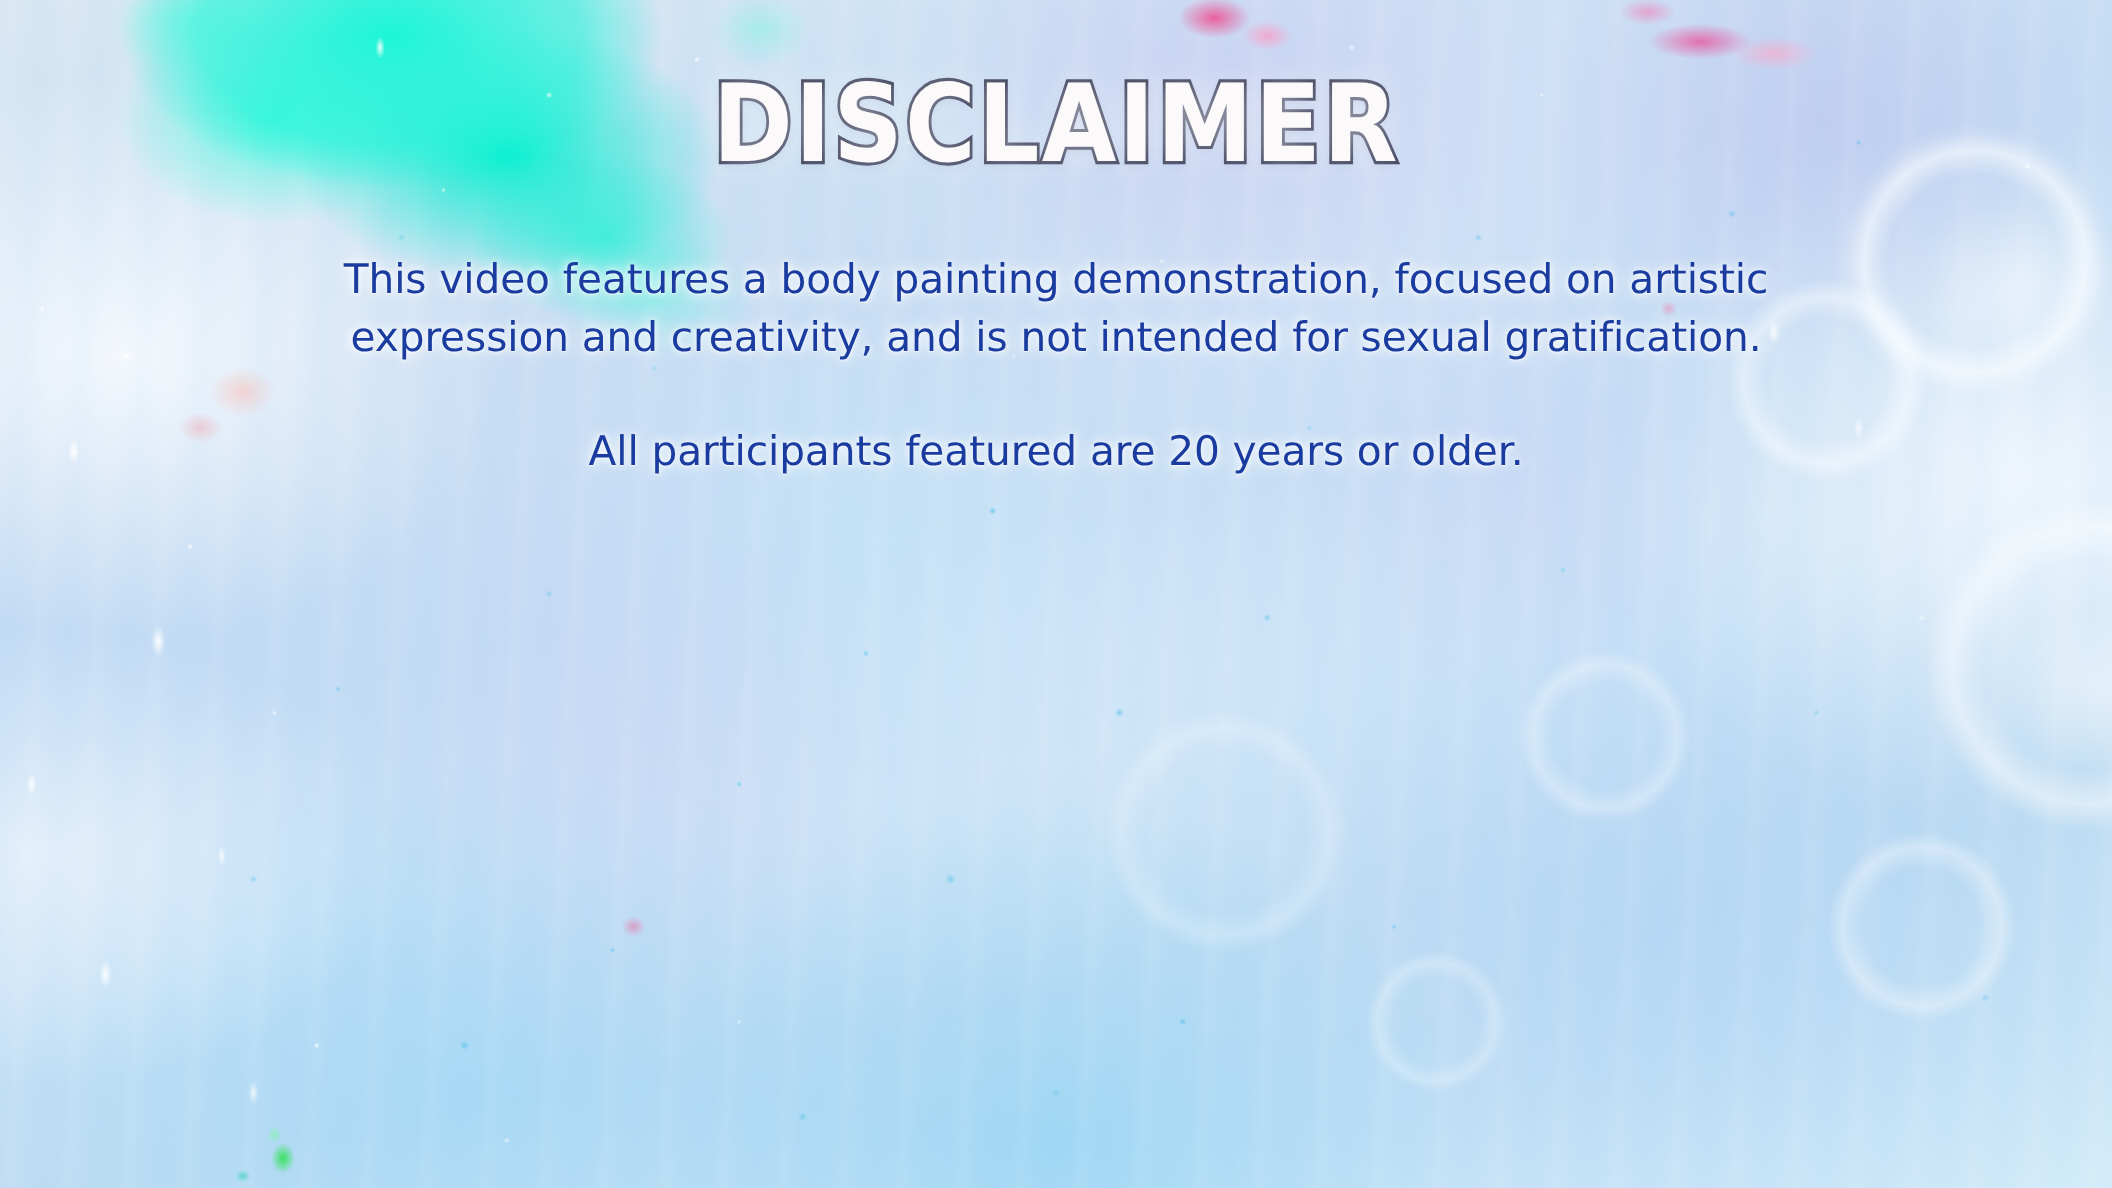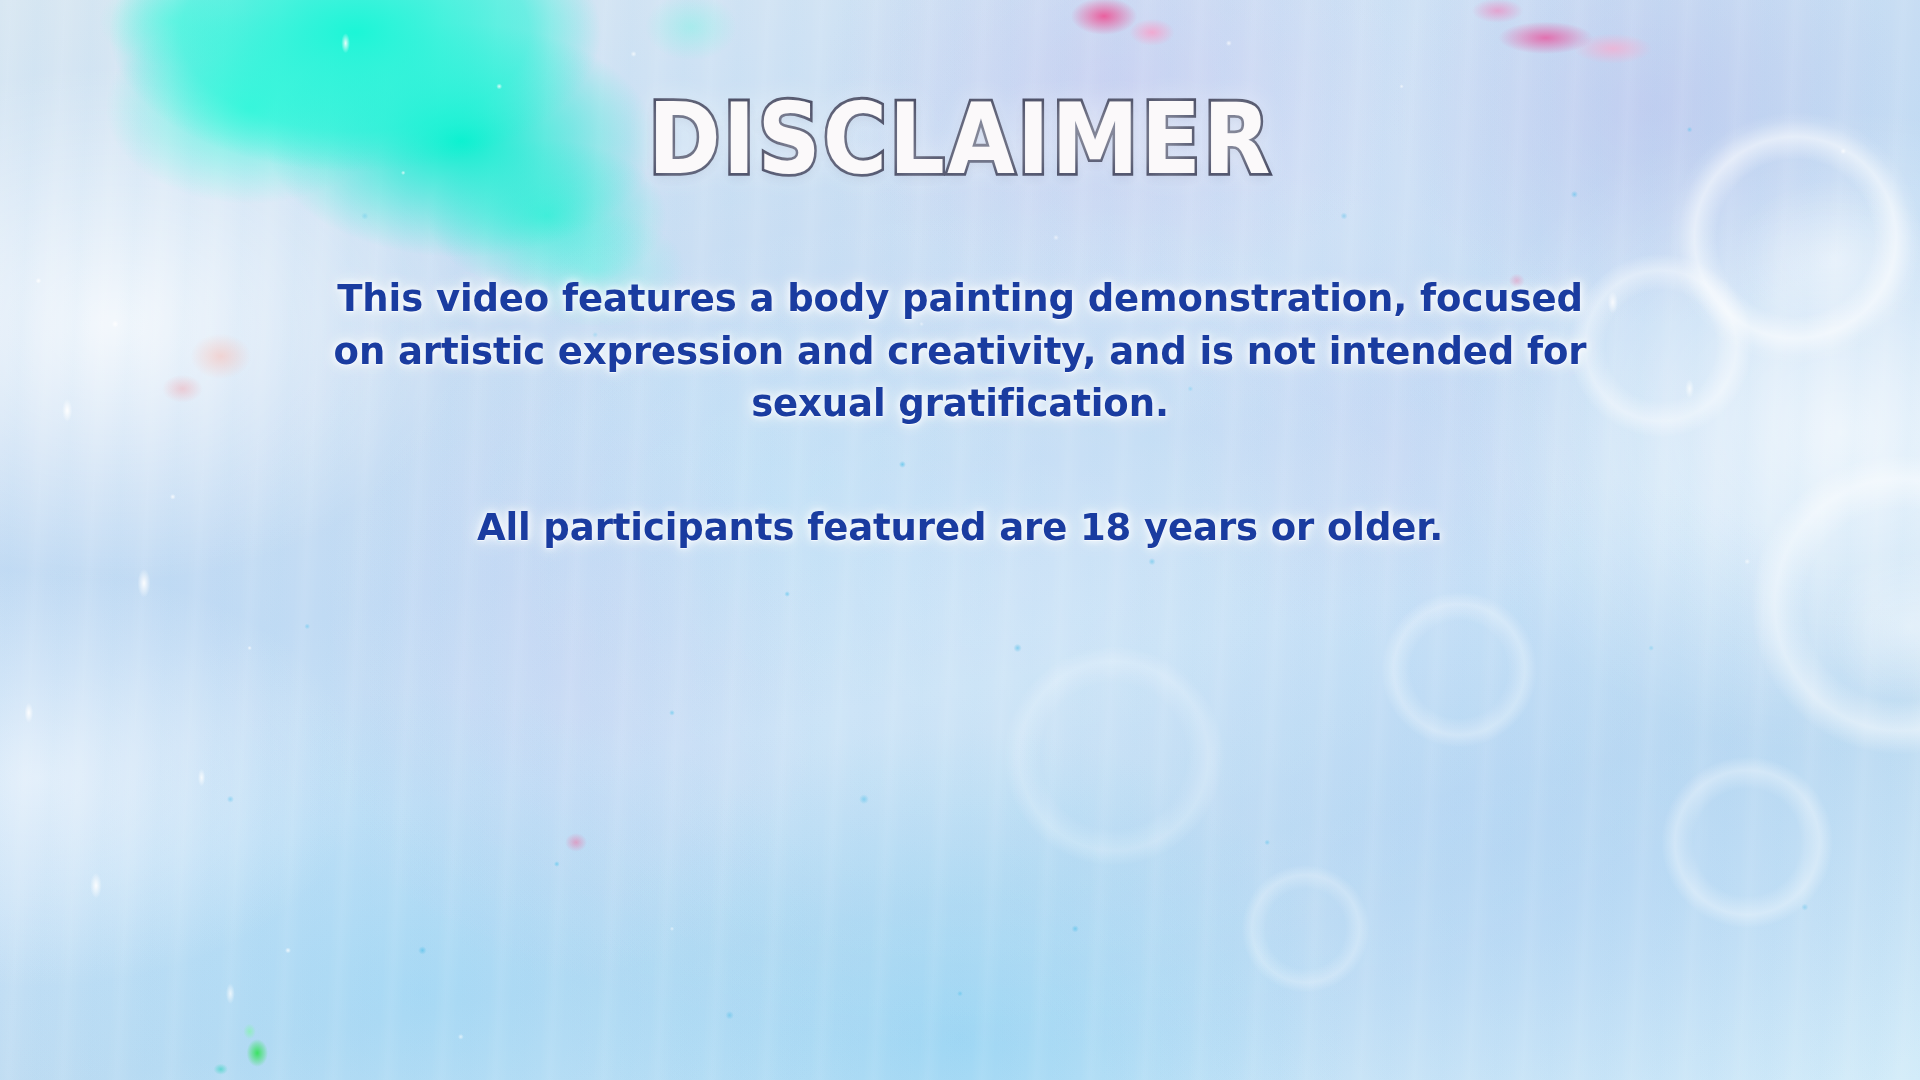--- a/index.html
+++ b/index.html
@@ -189,21 +189,21 @@
   #content {
     position:absolute; inset:0;
     display:flex; flex-direction:column;
     align-items:center;
   }
 
   
   #title-wrap {
     width:100%;
     display:flex; justify-content:center;
-    margin-top:90px;
+    margin-top:64px;
   }
   #disclaimer-title {
     font-family:"DejaVu Sans", sans-serif;
     font-size:86px;
     font-weight:bold;
     letter-spacing:2px;
     line-height:1;
     color:#fbf9fa;
     -webkit-text-stroke:5px #3b3e57;
     paint-order:stroke fill;
@@ -218,32 +218,31 @@
   
   #body-text {
     width:1190px;
     margin-top:78px;
     display:flex; flex-direction:column;
     align-items:center;
   }
   .para {
     font-family:"DejaVu Sans", sans-serif;
     font-size:37px;
-    font-weight:bold;
+    font-weight:normal;
     line-height:1.42;
     text-align:center;
     color:#1a3ca0;
     letter-spacing:-.1px;
     text-shadow:
       0 0 7px rgba(255,255,255,.95),
       0 0 14px rgba(255,255,255,.80),
       0 0 24px rgba(255,255,255,.55),
       0 1px 0 rgba(255,255,255,.60);
     margin-bottom:52px;
-    margin-top:19px;
   }
   .para:last-child { margin-bottom:0; }
   #para-1 { width:1300px; }
   #para-2 { width:1420px; }
   #para-3 { width:1300px; }
   #para-4 { width:1100px; }
 </style>
 </head>
 <body>
 
@@ -262,17 +261,17 @@
   <div class="bg-layer" id="bg-haze"></div>
 
   <div id="content">
 
     <div id="title-wrap">
       <h1 id="disclaimer-title">DISCLAIMER</h1>
     </div>
 
     <div id="body-text">
       <p class="para" id="para-1">This video features a body painting demonstration, focused on artistic expression and creativity, and is not intended for sexual gratification.</p>
-      <p class="para" id="para-4">All participants featured are 18 years or older.</p>
+      <p class="para" id="para-4">All participants featured are 20 years or older.</p>
     </div>
 
   </div>
 </div>
 
 </body></html>

